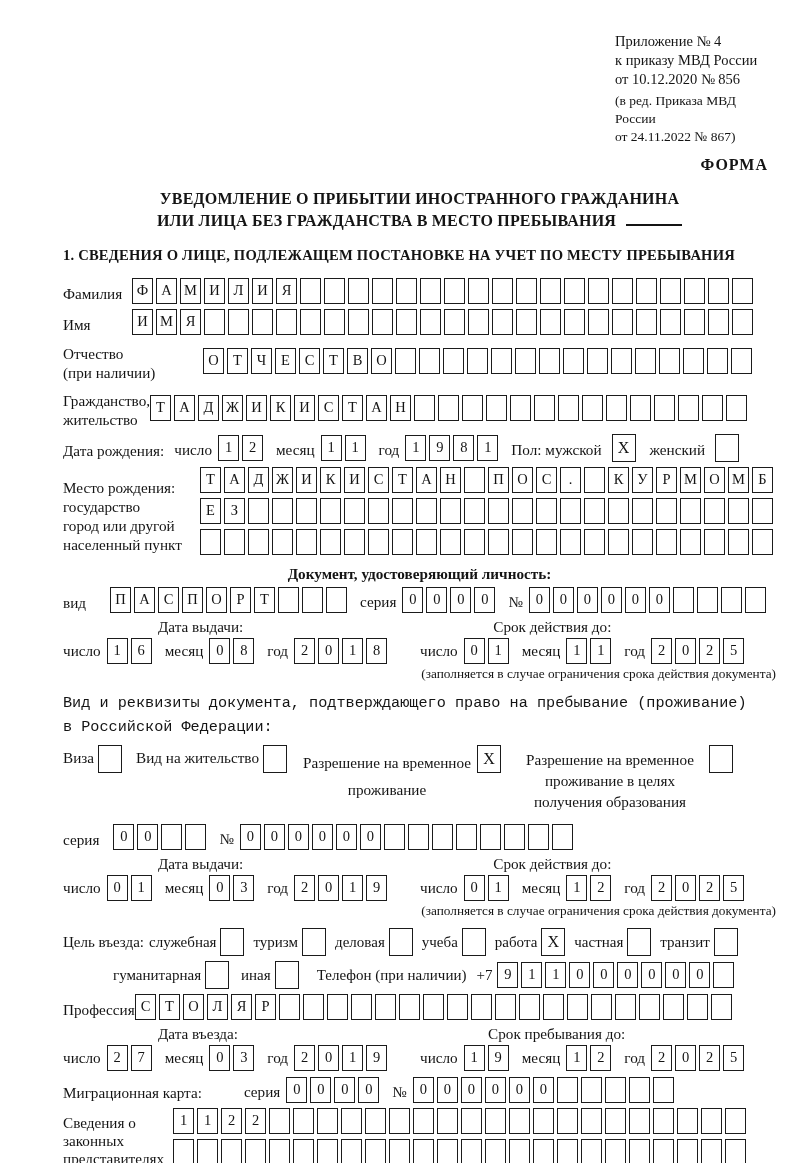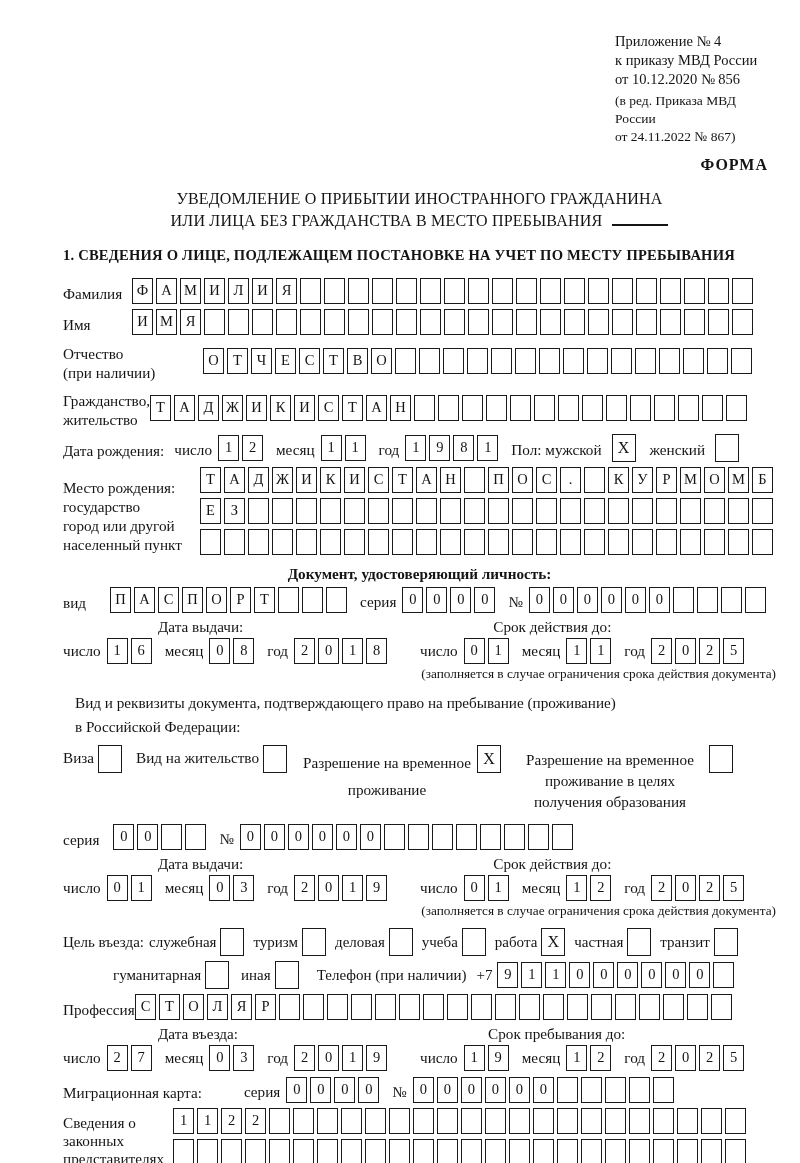--- a/index.html
+++ b/index.html
@@ -7,21 +7,21 @@
   body {
     height:1163px; background:#ffffff; color:#141414; overflow:hidden;
     font-family:"Liberation Serif","DejaVu Serif",serif;
   }
   .page { padding:32px 24px 0 63px; }
 
   .annex { margin-left:552px; font-size:14.5px; line-height:19px; }
   .annex .edit { font-size:13.5px; margin-top:3px; line-height:18px; }
   .forma { text-align:right; padding-right:8px; font-weight:bold; font-size:16px; letter-spacing:1px; margin:10px 0 14px; }
 
-  .title { text-align:center; font-weight:normal; font-size:16px; line-height:22px; margin-bottom:15px; letter-spacing:.2px; }
+  .title { text-align:center; font-weight:bold; font-size:16px; line-height:22px; margin-bottom:15px; letter-spacing:.2px; }
   .uline { display:inline-block; width:56px; border-bottom:2.5px solid #141414; margin-left:10px; }
   .sec-head { font-weight:bold; font-size:14.6px; white-space:nowrap; margin-bottom:14px; letter-spacing:.2px; }
 
   .frow { display:flex; align-items:center; margin-bottom:5px; white-space:nowrap; }
   .flabel { font-size:15.2px; line-height:19px; padding-top:4px; flex:0 0 auto; }
   .w69{width:69px}.w140{width:140px}.w87{width:87px}.w137{width:137px}.w47{width:47px}.w72{width:72px}.w110{width:110px}
 
   .cells { display:inline-flex; flex:0 0 auto; }
   .cell {
     width:21px; height:26px; border:1.6px solid #1b1b1b; margin-right:3px;
@@ -38,21 +38,21 @@
 
   .dates-heads { display:flex; font-size:15.2px; margin-bottom:2px; }
   .dh-left { margin-left:95px; }
   .dh-right { margin-left:250px; }
   .dates-body { display:flex; margin-bottom:2px; }
   .dgroup { display:inline-flex; align-items:flex-start; font-size:15.2px; }
   .dgroup.right { margin-left:30px; }
   .note-right { font-size:13.3px; text-align:right; margin:1px 0 9px; }
 
   .doc-head { text-align:center; font-weight:bold; font-size:15.2px; margin:2px 0 4px; }
-  .para { font-size:15.2px; line-height:24px; margin:4px 12px 6px; }
+  .para { font-size:15.2px; line-height:24px; margin:4px 0 6px;font-family:Liberation Mono, monospace; }
 
   .resopts { display:flex; align-items:flex-start; font-size:15.2px; margin-bottom:12px; white-space:normal; }
   .ropt { display:flex; align-items:flex-start; margin-right:10px; }
   .ropt .lab { padding-top:4px; }
   .lab-c2 { width:172px; text-align:center; line-height:27px; }
   .lab-c3 { width:190px; text-align:center; line-height:21px; }
 
   .purpose { font-size:15px; align-items:center; }
   .purpose .p-opt { display:inline-flex; align-items:center; margin-left:5px; }
   .purpose2 { font-size:15px; align-items:center; }

